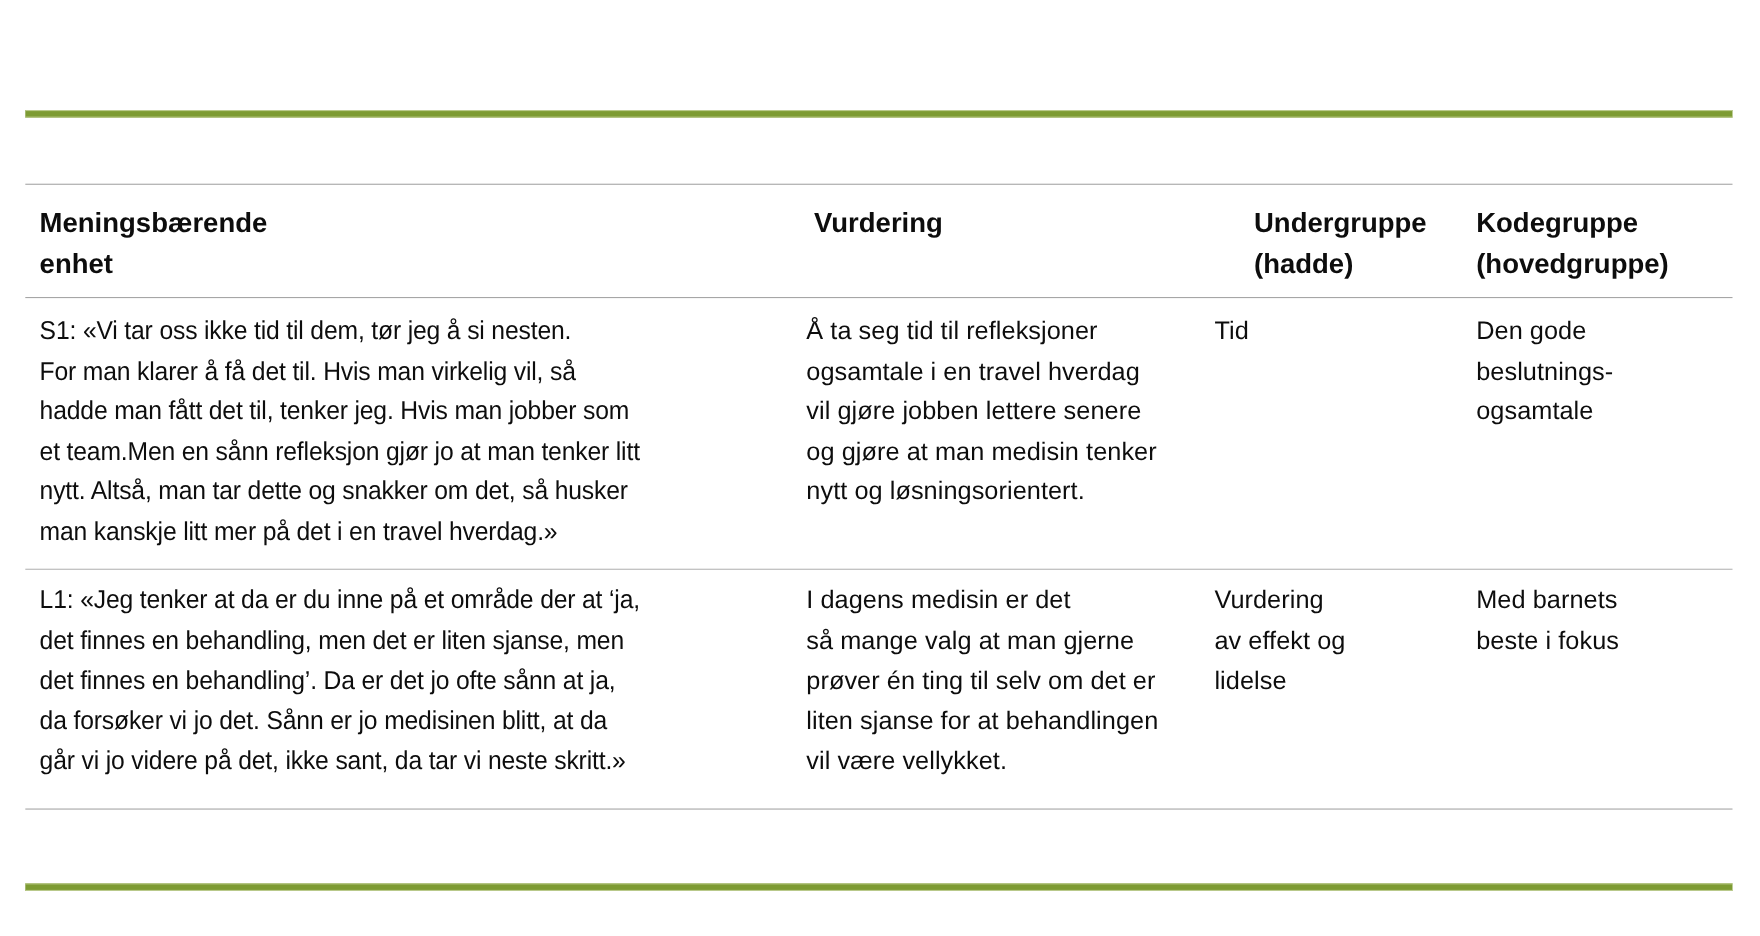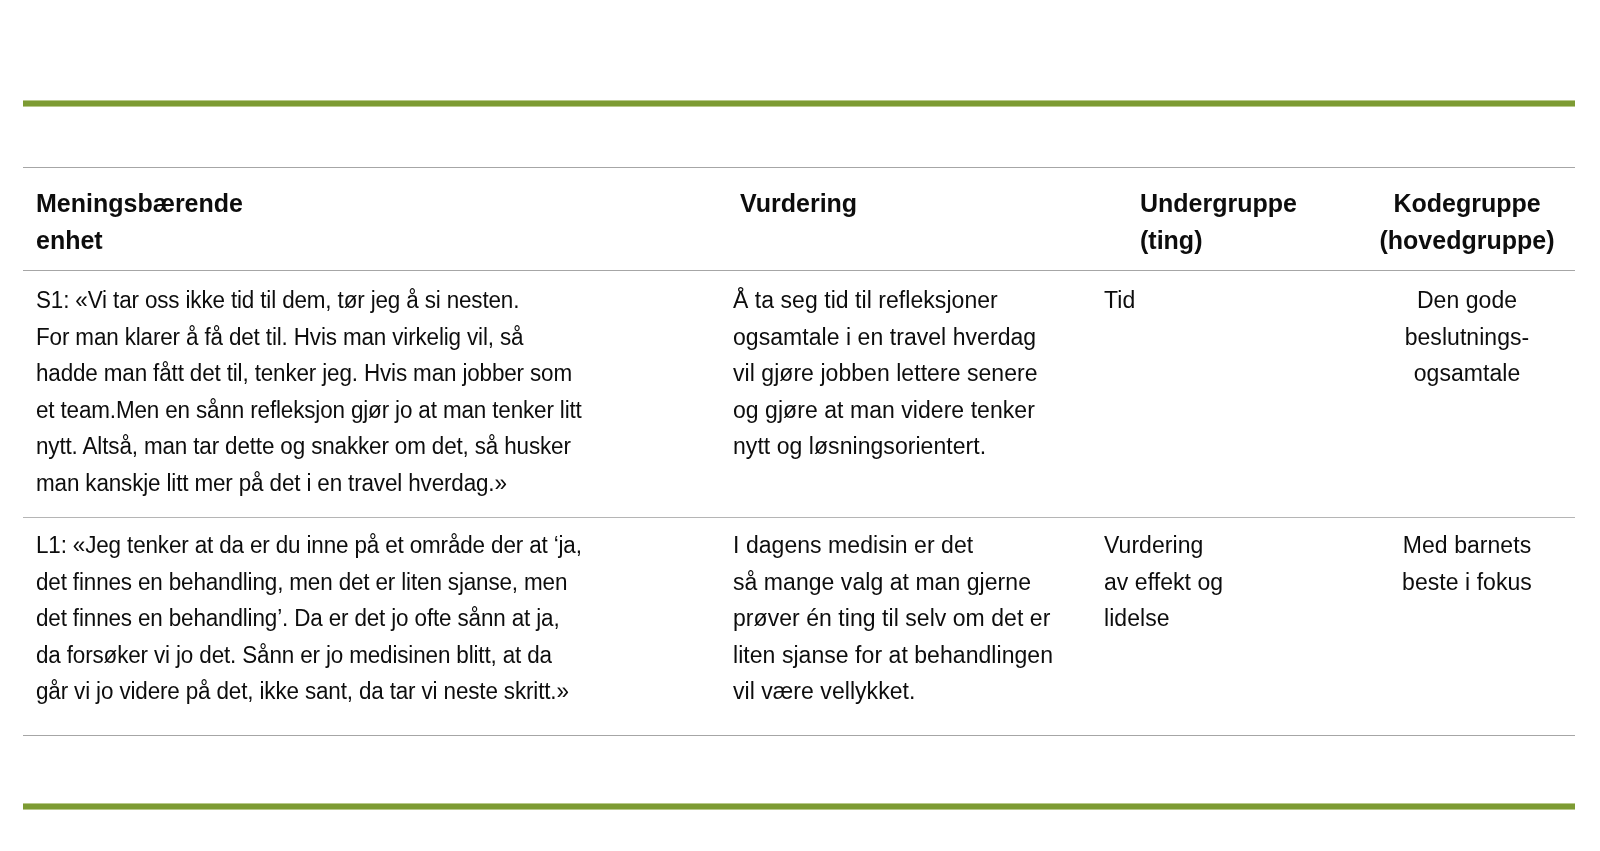--- a/index.html
+++ b/index.html
@@ -92,21 +92,21 @@
     font-size: 23px;
     line-height: 36.5px;
     color: #0d0d0d;
     white-space: pre-line;
   }
 
   
   .col-0 { left: 36px;   width: 700px; }
   .col-1 { left: 733px;  width: 400px; }
   .col-2 { left: 1104px; width: 200px; }
-  .col-3 { left: 1342px; width: 250px; text-align: center; }
+  .col-3 { left: 1342px; width: 250px; }
 
   
   .header-cell {
     font-weight: bold;
     font-size: 25px;
     line-height: 37px;
     font-stretch: semi-condensed;
   }
   #header-row .col-1 { left: 740px; }
   #header-row .col-2 { left: 1140px; }
@@ -139,36 +139,36 @@
   <div class="rule rule-gray" id="rule-table-bottom"></div>
   <div class="rule rule-green" id="rule-bottom-green"></div>
 
   <div class="table">
 
     <div class="row" id="header-row">
       <div class="cell header-cell col-0">Meningsbærende
 enhet</div>
       <div class="cell header-cell col-1">Vurdering</div>
       <div class="cell header-cell col-2">Undergruppe
-(ting)</div>
+(hadde)</div>
       <div class="cell header-cell col-3">Kodegruppe
 (hovedgruppe)</div>
     </div>
 
     <div class="row" id="data-row-0">
       <div class="cell quote-cell col-0">S1: «Vi tar oss ikke tid til dem, tør jeg å si nesten.
 For man klarer å få det til. Hvis man virkelig vil, så
 hadde man fått det til, tenker jeg. Hvis man jobber som
 et team.Men en sånn refleksjon gjør jo at man tenker litt
 nytt. Altså, man tar dette og snakker om det, så husker
 man kanskje litt mer på det i en travel hverdag.»</div>
       <div class="cell plain-cell col-1">Å ta seg tid til refleksjoner
 ogsamtale i en travel hverdag
 vil gjøre jobben lettere senere
-og gjøre at man videre tenker
+og gjøre at man medisin tenker
 nytt og løsningsorientert.</div>
       <div class="cell plain-cell col-2">Tid</div>
       <div class="cell plain-cell col-3">Den gode
 beslutnings-
 ogsamtale</div>
     </div>
 
     <div class="row" id="data-row-1">
       <div class="cell quote-cell col-0">L1: «Jeg tenker at da er du inne på et område der at ‘ja,
 det finnes en behandling, men det er liten sjanse, men

